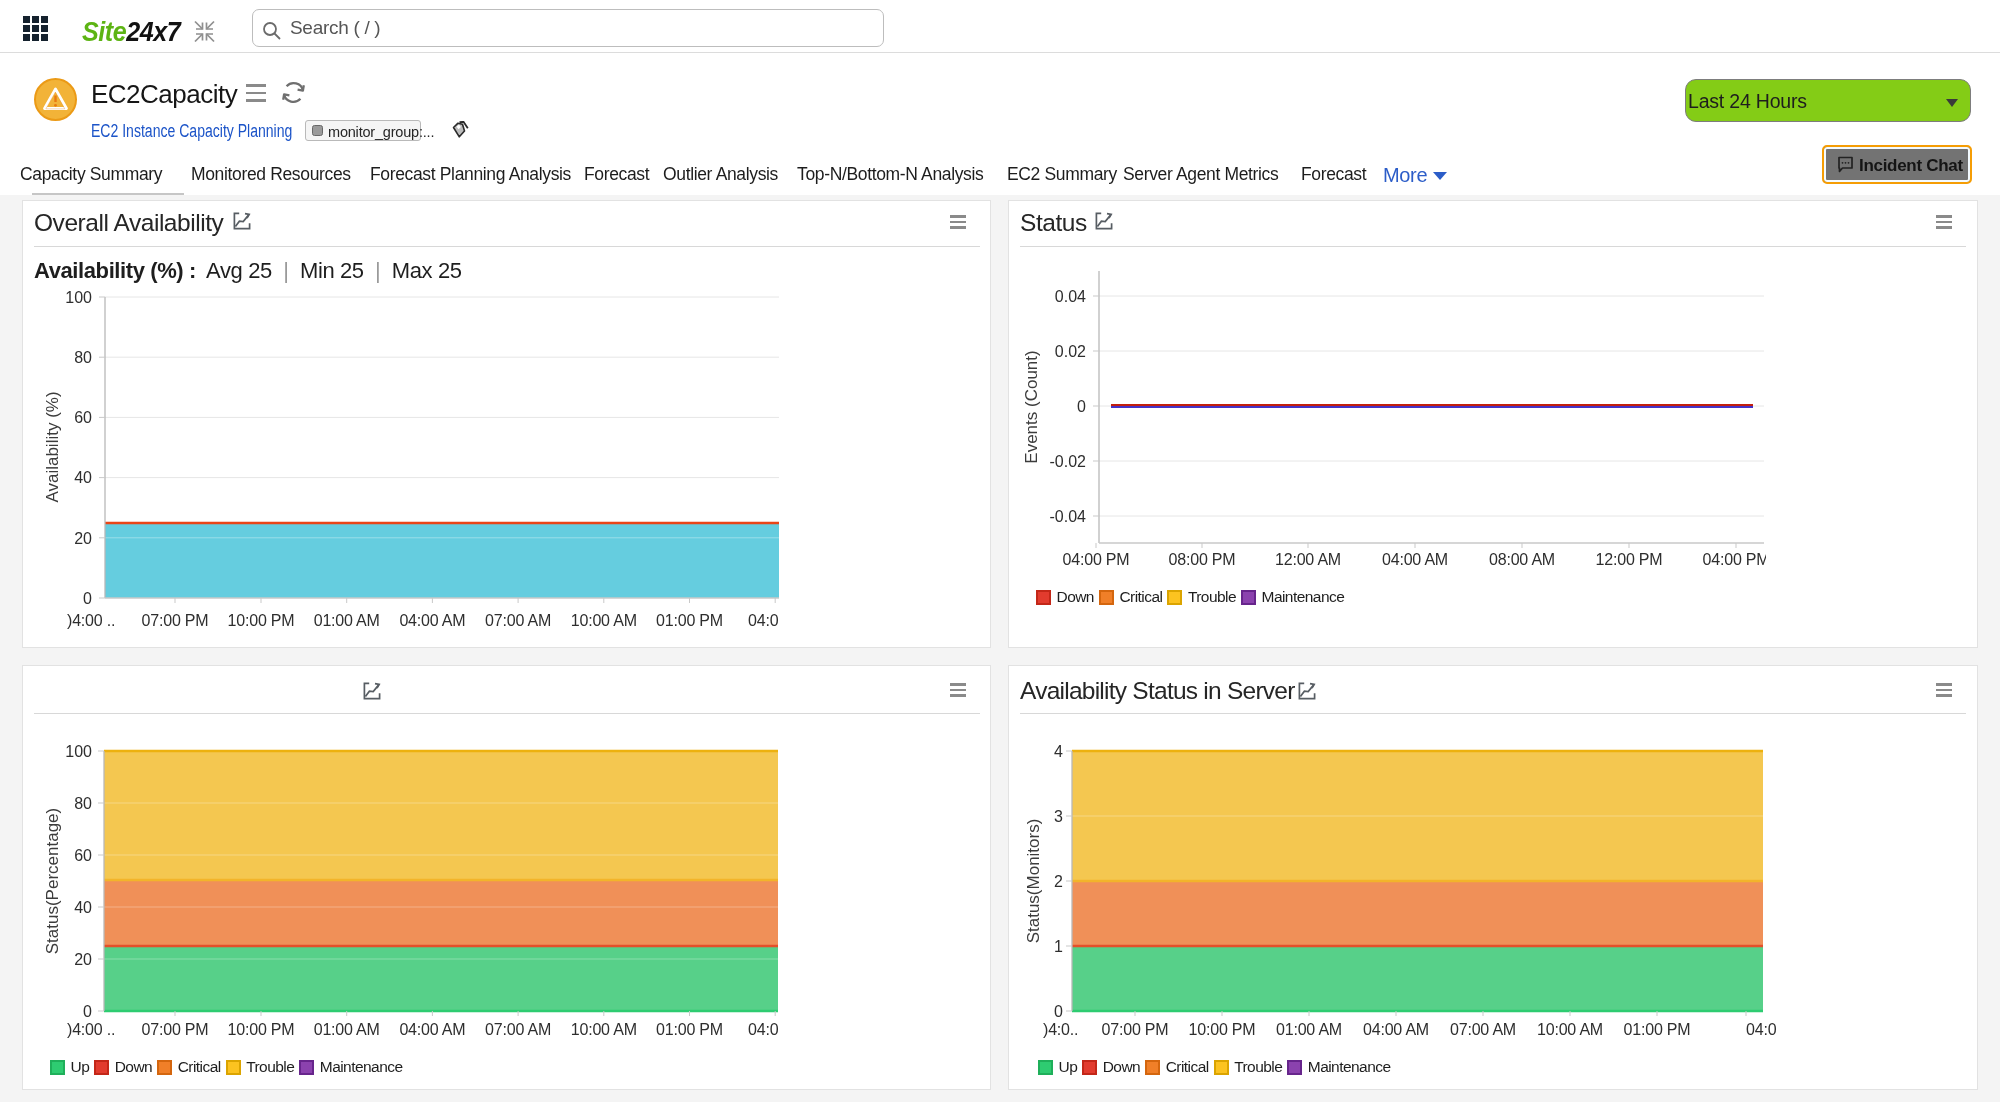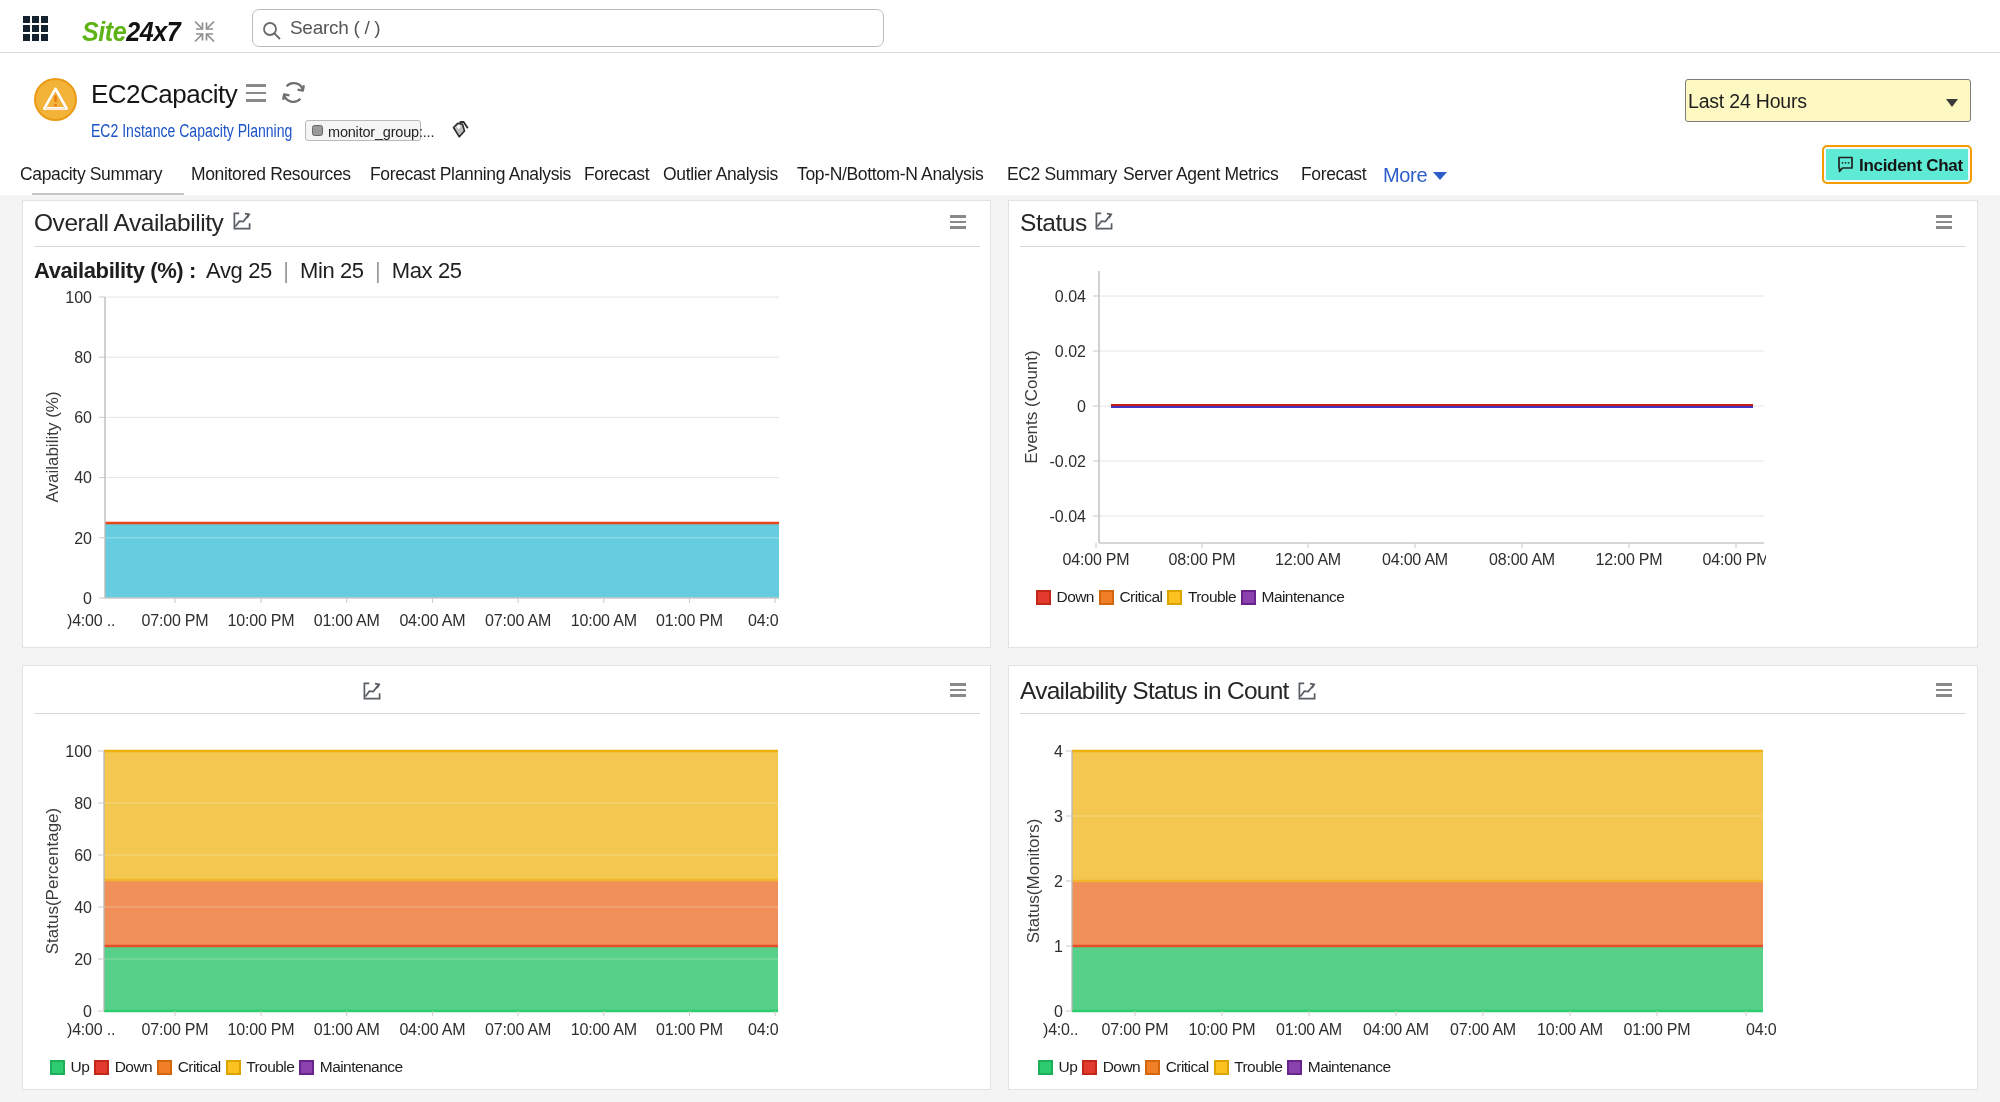--- a/index.html
+++ b/index.html
@@ -19,24 +19,24 @@
 
   
   #warncircle { position:absolute; left:34px; top:78px; width:43px; height:43px; border-radius:50%; background:#f2b338; border:2.5px solid #eb9a16; }
   #title { position:absolute; left:91px; top:79px; font-size:26px; font-weight:400; letter-spacing:-0.5px; color:#161616; }
   #burger1 span { position:absolute; left:246px; width:20px; height:2.6px; background:#8a8a8a; }
   #sublink { position:absolute; left:91px; top:121px; font-size:18px; color:#1c54c8; transform:scaleX(0.78); transform-origin:left top; white-space:nowrap; }
   #chip { position:absolute; left:305px; top:120px; width:116px; height:21px; background:#f5f5f5; border:1px solid #b9b9b9; border-radius:3px; }
   #chip .sq { position:absolute; left:6px; top:3.5px; width:11px; height:11px; border-radius:2.5px; background:#9a9a9a; border:1.5px solid #686868; }
   #chip .txt { position:absolute; left:22px; top:2.5px; font-size:14.5px; letter-spacing:-0.2px; color:#262626; }
 
-  #timesel { position:absolute; left:1685px; top:79px; width:286px; height:43px; border:1.5px solid #7d7d7d; border-radius:3px; background:#fef9c3; }
+  #timesel { position:absolute; left:1685px; top:79px; width:286px; height:43px; border:1.5px solid #7d7d7d; border-radius:11px; background:#84cc16; }
   #timesel .txt { position:absolute; left:2px; top:10px; font-size:19.5px; letter-spacing:-0.2px; color:#1e1e1e; }
   #timesel .caret { position:absolute; right:12px; top:19px; width:0; height:0; border-left:6.5px solid transparent; border-right:6.5px solid transparent; border-top:8px solid #3a3a3a; }
-  #incbtn { position:absolute; left:1822px; top:145px; width:150px; height:39px; border:2.5px solid #f59d05; border-radius:5px; background:#5eead4; box-shadow:inset 0 0 0 2px #f3faff; }
+  #incbtn { position:absolute; left:1822px; top:145px; width:150px; height:39px; border:2.5px solid #f59d05; border-radius:5px; background:#737373; box-shadow:inset 0 0 0 2px #f3faff; }
   #incbtn .txt { position:absolute; left:35px; top:9px; font-size:17px; letter-spacing:-0.3px; font-weight:700; color:#151515; white-space:nowrap; }
 
   
   .tab { position:absolute; top:164px; font-size:17.5px; letter-spacing:-0.35px; color:#1d1d1d; white-space:nowrap; }
   #tabline { position:absolute; left:32px; top:193px; width:152px; height:4px; background:#c6c6c6; }
   #more { color:#2c5dc8; }
   #more .caret { display:inline-block; width:0; height:0; border-left:7px solid transparent; border-right:7px solid transparent; border-top:8px solid #2c5dc8; margin-left:6px; vertical-align:2px; }
 
   
   #content { position:absolute; left:0; top:195px; width:2000px; height:907px; background:#f4f4f4; }
@@ -367,21 +367,21 @@
         <span class="sq" style="background:#f07f28; border:2px solid #d4660e;"></span>
           <span class="lab">Critical</span>
         <span class="sq" style="background:#fcc320; border:2px solid #dba400;"></span>
           <span class="lab">Trouble</span>
         <span class="sq" style="background:#8b42ae; border:2px solid #67258c;"></span>
           <span class="lab">Maintenance</span>
       </div>
     </div>
 
     <div class="panel" id="p4">
-      <div class="ptitle" style="top:10.5px; letter-spacing:-0.75px;">Availability Status in Count</div>
+      <div class="ptitle" style="top:10.5px; letter-spacing:-0.75px;">Availability Status in Server</div>
       <svg class="abs" style="left:289px; top:16px;" width="18" height="18" viewBox="0 0 18 18">
         <path d="M6.2 1.4 L1.4 1.4 L1.4 16.6 L16.6 16.6 L16.6 11.2" fill="none" stroke="#575d63" stroke-width="1.7"></path>
         <path d="M2.4 14.6 L6.4 9.2 L10.2 9.6 L15.7 2.9" fill="none" stroke="#575d63" stroke-width="1.7"></path>
         <path d="M12 1.6 L16.2 2.4 L14 6.1" fill="none" stroke="#575d63" stroke-width="1.7"></path>
       </svg>
       <div class="pburger">
           <span style="left:927px; top:17px;"></span>
           <span style="left:927px; top:22.5px;"></span>
           <span style="left:927px; top:28px;"></span>
         </div>

